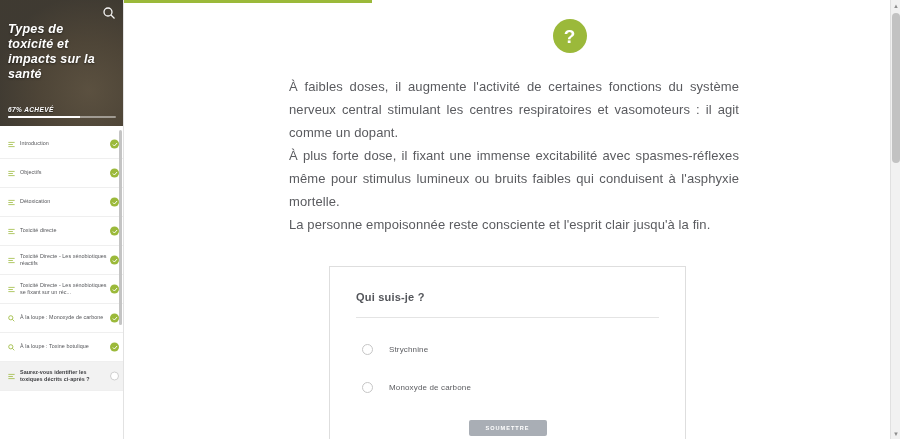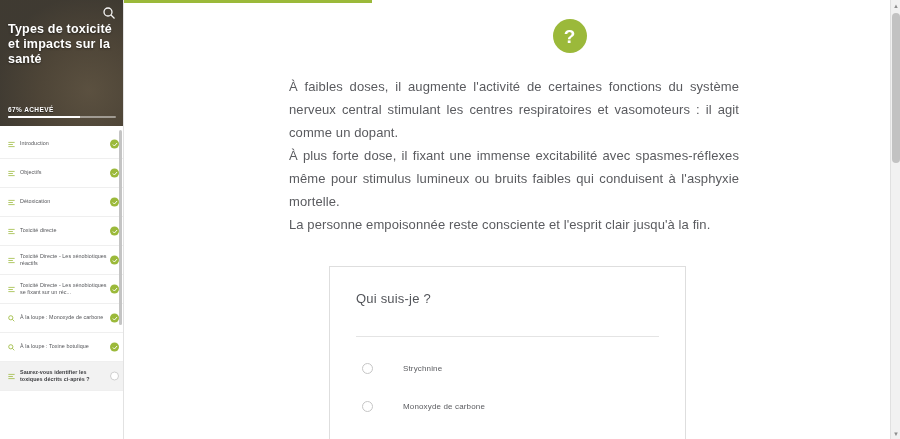--- a/index.html
+++ b/index.html
@@ -28,20 +28,21 @@
     border-right: 1px solid #e2e2e2;
     overflow: hidden;
   }
   .sidebar-hero {
     position: relative;
     width: 124px;
     height: 126px;
     background: linear-gradient(rgba(60,58,52,0.78), rgba(60,58,52,0.78)),
                 radial-gradient(circle at 72% 72%, #c9a06a 0%, #8c6b42 40%, #4a3b2a 75%);
     overflow: hidden;
+    font-style: italic;
   }
   .hero-search {
     position: absolute;
     right: 8px; top: 6px;
     width: 14px; height: 14px;
     opacity: .95;
   }
   .hero-title {
     position: absolute;
     left: 8px; top: 22px;
@@ -200,32 +201,32 @@
 
   .quiz-card {
     margin: 30px 0 0 40px;
     width: 357px;
     min-height: 233px;
     border: 1px solid #dedede;
     background: #ffffff;
     padding: 24px 26px 26px 26px;
   }
   .quiz-question {
-    font-size: 13px;
-    font-weight: normal;
+    font-size: 11px;
+    font-weight: bold;
     color: #53555a;
-    padding-bottom: 30px;
+    padding-bottom: 14px;
     border-bottom: 1px solid #e4e4e4;
     letter-spacing: .2px;
   }
   .quiz-options { margin-top: 12px; }
   .quiz-option {
     display: flex;
     align-items: center;
-    gap: 30px;
+    gap: 16px;
     height: 38px;
     padding-left: 6px;
   }
   .radio {
     width: 11px; height: 11px;
     border: 1px solid #c6c6c6;
     border-radius: 50%;
     background: #fff;
     flex: 0 0 auto;
   }

